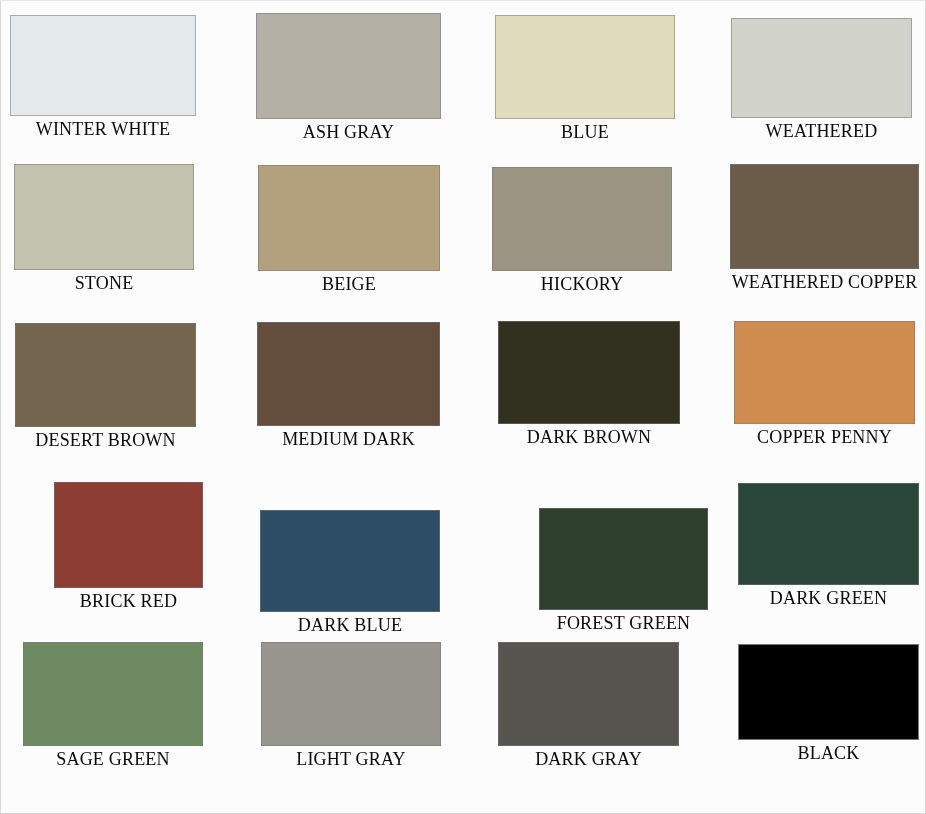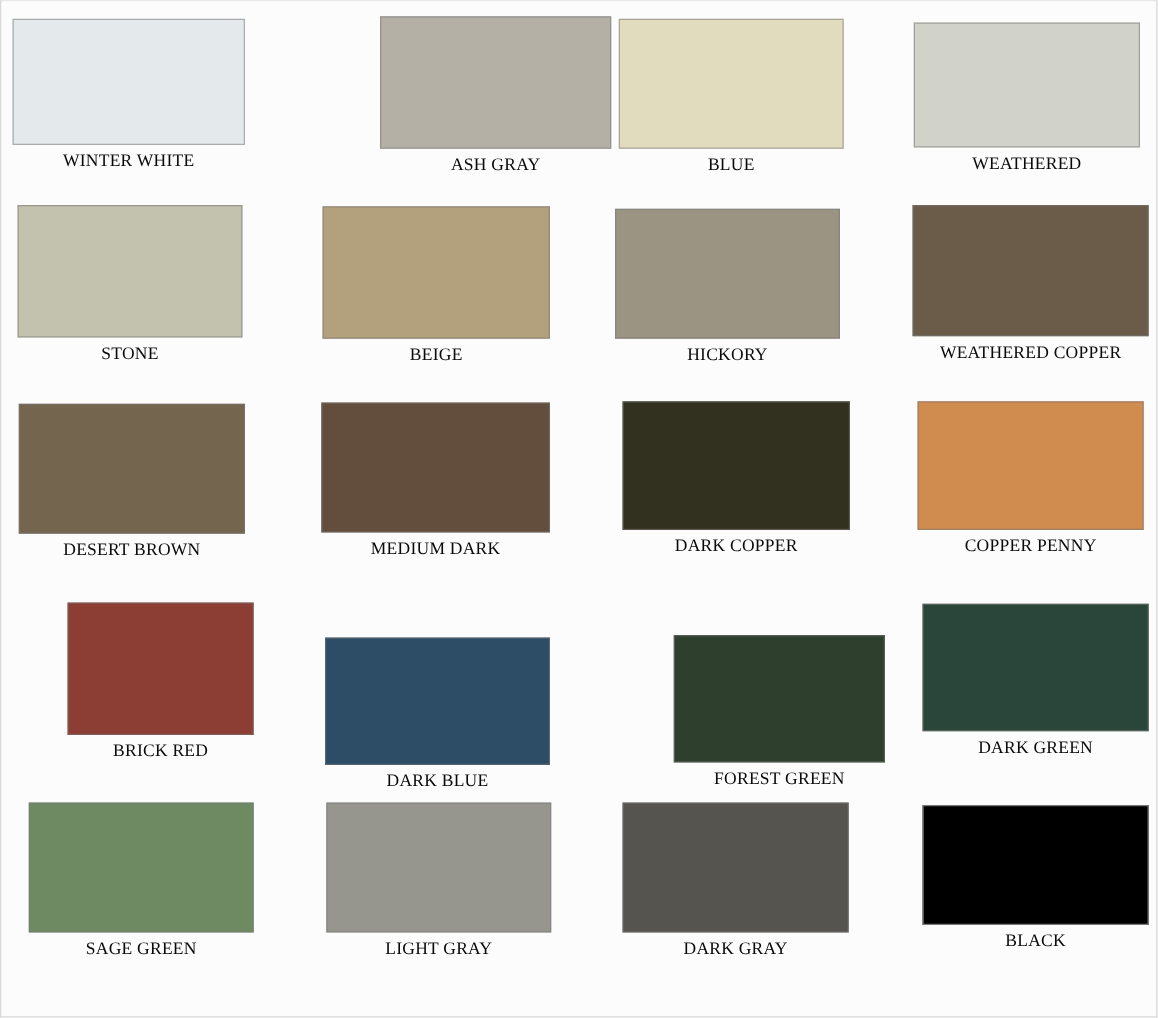--- a/index.html
+++ b/index.html
@@ -31,37 +31,37 @@
     display: block;
     box-sizing: border-box;
     width: 100%;
     border: 1px solid rgba(120,120,120,0.55);
   }
   .swatch-label {
     display: block;
     width: 100%;
     text-align: center;
     font-family: "Liberation Serif", "DejaVu Serif", serif;
-    font-size: 14px;
+    font-size: 18px;
     line-height: 17px;
     letter-spacing: 0.2px;
     color: #0a0a0a;
     white-space: nowrap;
     margin-top: 5px;
   }
 </style>
 </head>
 <body>
 
 <div id="chart-canvas">
     <div class="swatch-cell" style="left: 9px; top: 14px; width: 186px;">
       <div class="swatch-chip" style="height: 101px; background-color: rgb(228, 233, 236);"></div>
       <span class="swatch-label">WINTER WHITE</span>
     </div>
-    <div class="swatch-cell" style="left: 255px; top: 12px; width: 185px; margin-left: 48px;">
+    <div class="swatch-cell" style="left: 255px; top: 12px; width: 185px;">
       <div class="swatch-chip" style="height: 106px; background-color: rgb(180, 176, 166);"></div>
       <span class="swatch-label">ASH GRAY</span>
     </div>
     <div class="swatch-cell" style="left: 494px; top: 14px; width: 180px;">
       <div class="swatch-chip" style="height: 104px; background-color: rgb(226, 220, 190);"></div>
       <span class="swatch-label">BLUE</span>
     </div>
     <div class="swatch-cell" style="left: 730px; top: 17px; width: 181px;">
       <div class="swatch-chip" style="height: 100px; background-color: rgb(209, 210, 202);"></div>
       <span class="swatch-label">WEATHERED</span>
@@ -85,21 +85,21 @@
     <div class="swatch-cell" style="left: 14px; top: 322px; width: 181px;">
       <div class="swatch-chip" style="height: 104px; background-color: rgb(116, 101, 79);"></div>
       <span class="swatch-label">DESERT BROWN</span>
     </div>
     <div class="swatch-cell" style="left: 256px; top: 321px; width: 183px;">
       <div class="swatch-chip" style="height: 104px; background-color: rgb(99, 78, 61);"></div>
       <span class="swatch-label">MEDIUM DARK</span>
     </div>
     <div class="swatch-cell" style="left: 497px; top: 320px; width: 182px;">
       <div class="swatch-chip" style="height: 103px; background-color: rgb(50, 49, 31);"></div>
-      <span class="swatch-label">DARK COPPER</span>
+      <span class="swatch-label">DARK BROWN</span>
     </div>
     <div class="swatch-cell" style="left: 733px; top: 320px; width: 181px;">
       <div class="swatch-chip" style="height: 103px; background-color: rgb(208, 139, 79);"></div>
       <span class="swatch-label">COPPER PENNY</span>
     </div>
     <div class="swatch-cell" style="left: 21px; top: 481px; width: 181px; padding-left: 32px;">
       <div class="swatch-chip" style="height: 106px; background-color: rgb(140, 61, 52);"></div>
       <span class="swatch-label">BRICK RED</span>
     </div>
     <div class="swatch-cell" style="left: 259px; top: 485px; width: 180px; margin-top: 24px;">

